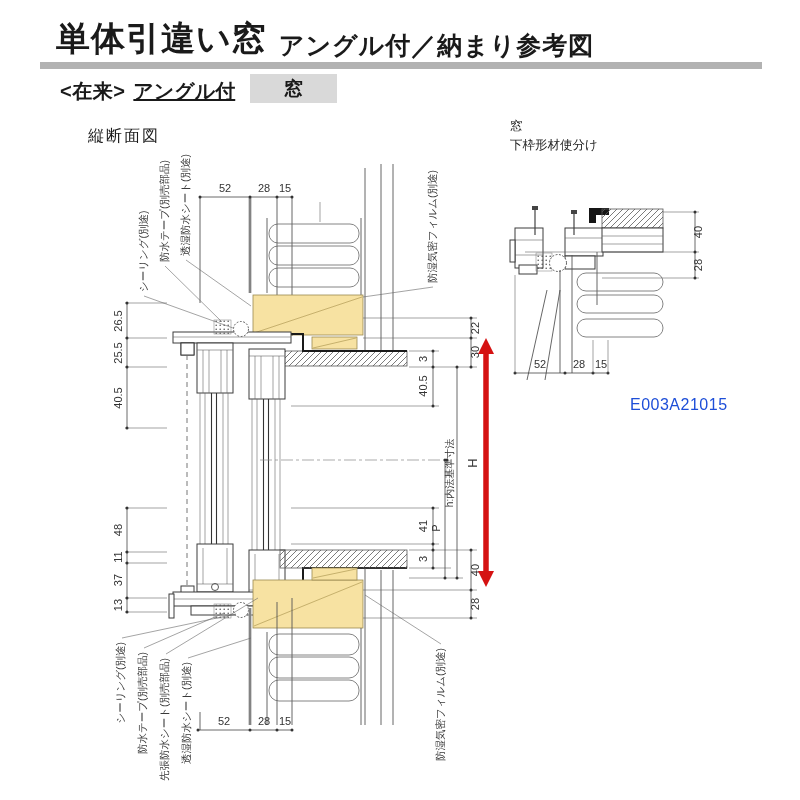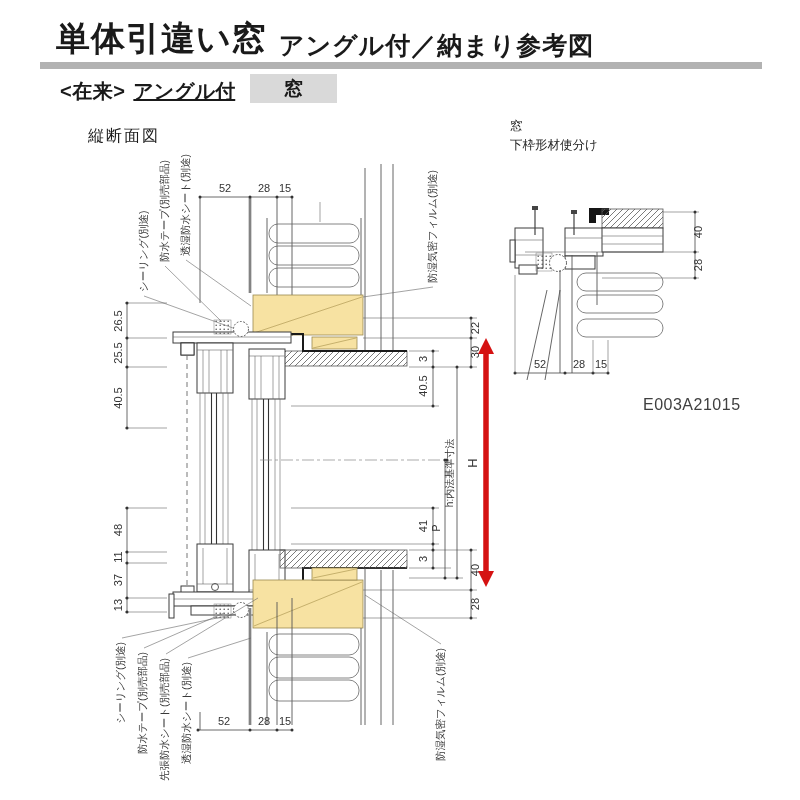--- a/index.html
+++ b/index.html
@@ -10,21 +10,21 @@
   .title-main{font-size:34px;font-weight:900;letter-spacing:1px;}
   .title-sub{font-size:25px;font-weight:900;margin-left:12px;letter-spacing:1px;}
   .rule{left:40px;top:62px;width:722px;height:7px;background:#b2b2b2;}
   .variant-row{left:60px;top:78px;display:flex;align-items:center;font-size:20px;font-weight:700;white-space:nowrap;}
   .variant-prefix{letter-spacing:0.5px;}
   .variant-option{margin-left:8px;text-decoration:underline;}
   .badge{left:250px;top:74px;width:87px;height:29px;background:#d9d9d9;
          font-size:19px;font-weight:700;text-align:center;line-height:29px;}
   .section-label{left:88px;top:116px;font-size:16px;font-weight:400;letter-spacing:2px;margin-top:10px;}
   .note{left:510px;top:117px;font-size:12.5px;line-height:19px;color:#222;}
-  .code{left:643px;top:396px;font-size:16px;color:#404040;letter-spacing:0.5px;}
+  .code{left:630px;top:396px;font-size:16px;color:#1d4ed8;letter-spacing:0.5px;}
   svg text{font-family:"Liberation Sans","DejaVu Sans",sans-serif;fill:#333;}
   svg .dim{font-size:11px;}
   svg .dimS{font-size:10px;}
   svg .co{font-size:10.5px;fill:#3a3a3a;}
   svg .ln{stroke:#555;stroke-width:0.9;fill:none;}
   svg .lnT{stroke:#666;stroke-width:0.6;fill:none;}
   svg .lnD{stroke:#1a1a1a;stroke-width:2;fill:none;}
   svg .loop{stroke:#666;stroke-width:0.8;fill:none;}
   svg .wood{fill:#f7e2a2;stroke:#9b8a50;stroke-width:0.8;}
   svg .wgrain{stroke:#b9a35e;stroke-width:0.8;}

